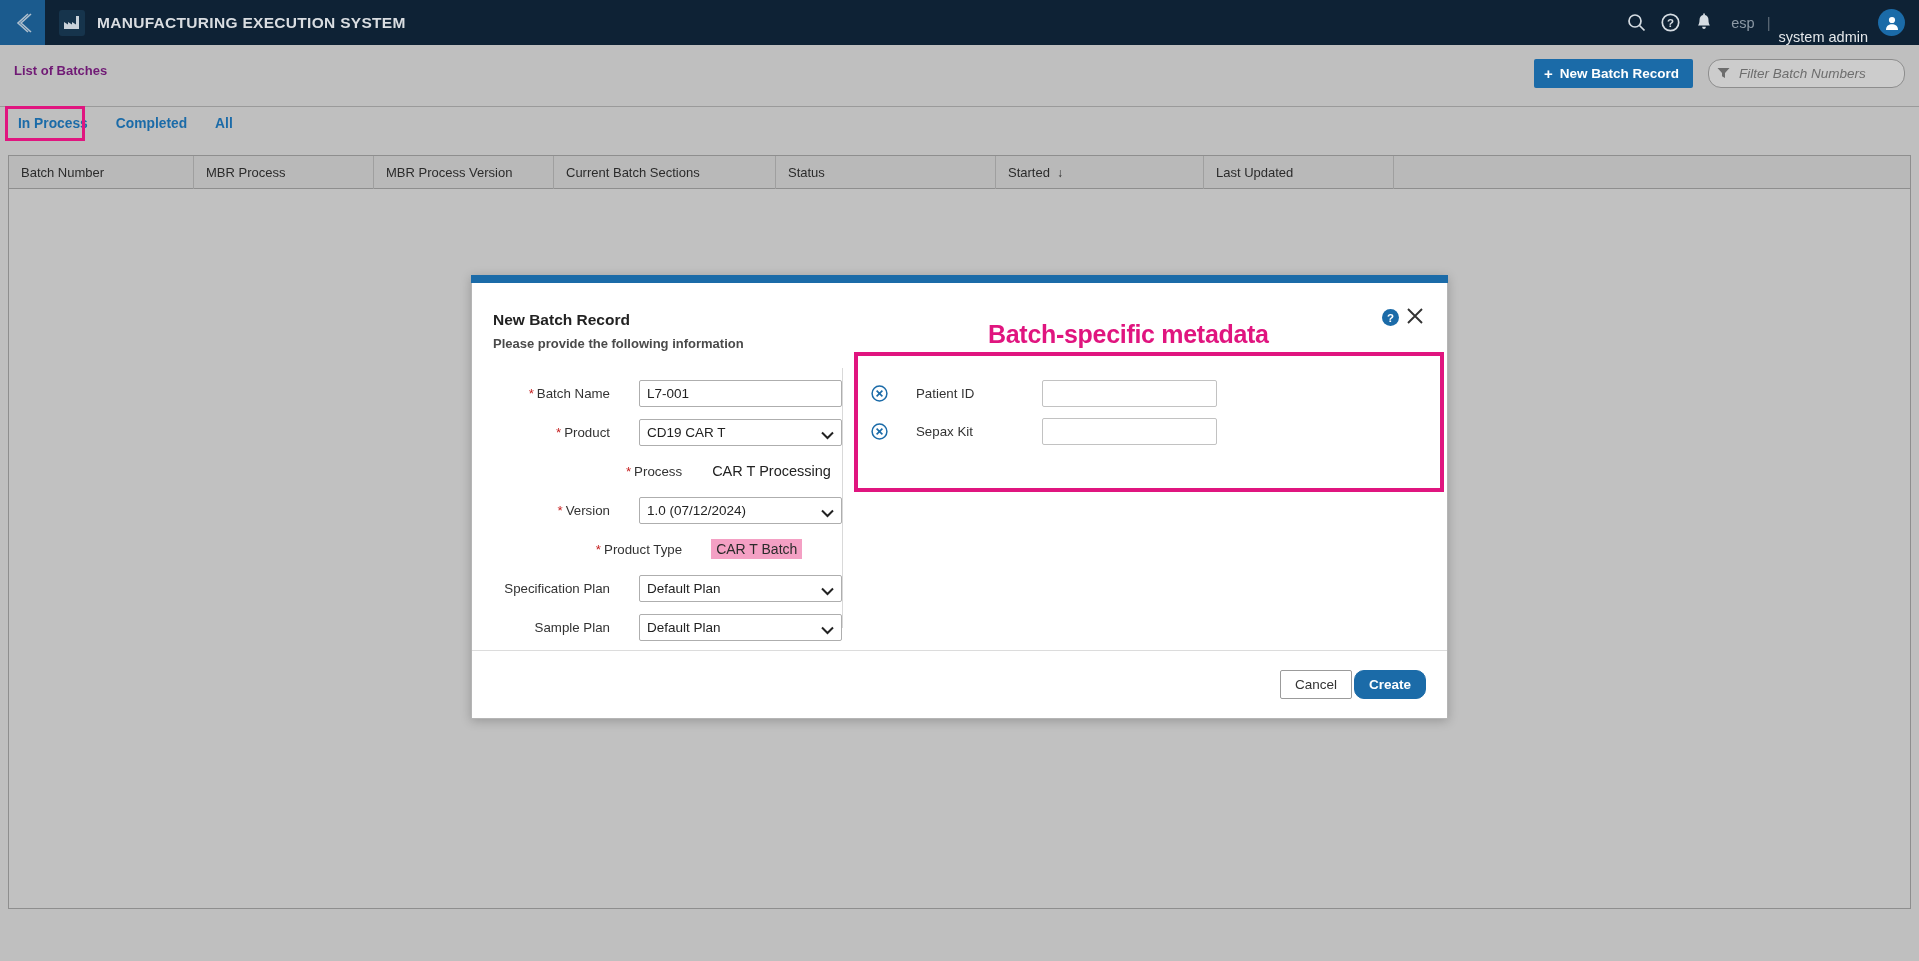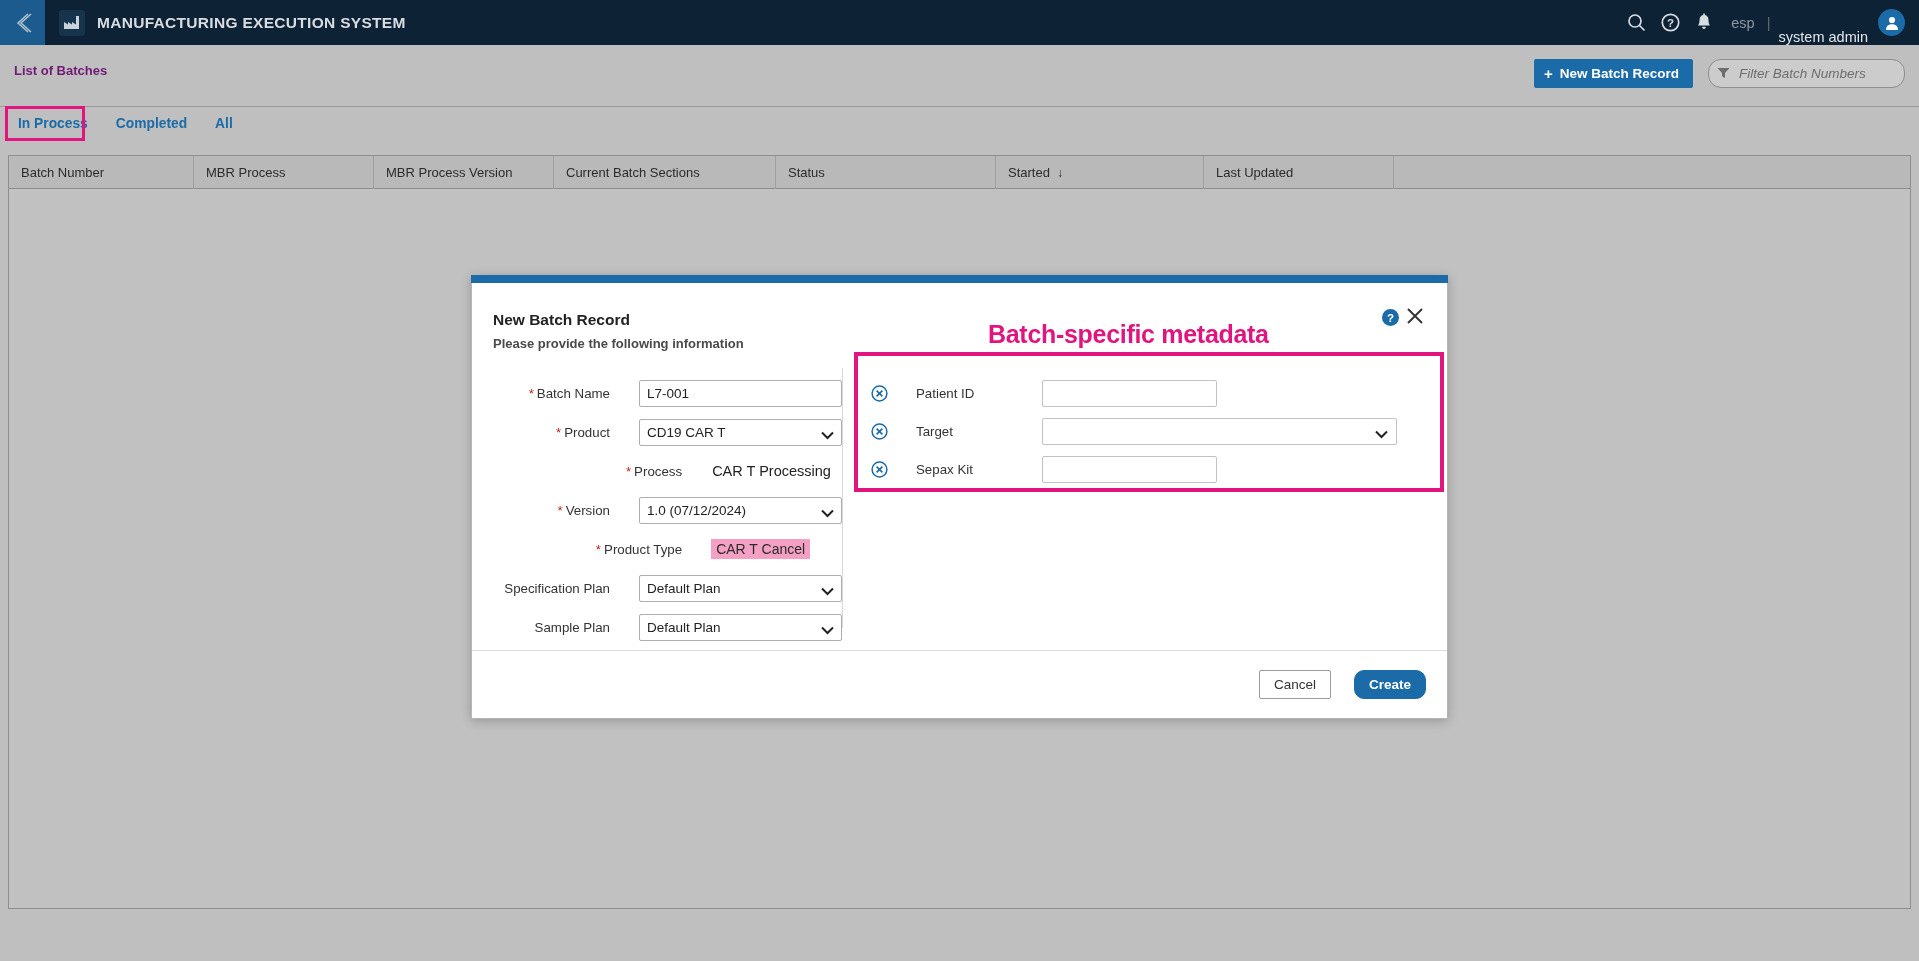--- a/index.html
+++ b/index.html
@@ -293,21 +293,21 @@
   }
   .msel-wrap .chev { position: absolute; right: 9px; top: 7px; pointer-events: none; }
 
   
   .modal-footer {
     position: absolute; left: 0; bottom: 0;
     width: 100%; height: 68px;
     border-top: 1px solid #dcdcdc;
     display: flex; align-items: center; justify-content: flex-end;
     padding-right: 21px;
-    gap: 23px;
+    gap: 2px;
   }
   .btn-cancel {
     height: 29px; padding: 0 14px;
     background: #ffffff;
     border: 1px solid #9b9b9b;
     border-radius: 2px;
     font-size: 13.5px; color: #333;
     font-family: "Liberation Sans", sans-serif;
     cursor: pointer;
   }
@@ -488,21 +488,21 @@
             </span>
           </div>
         </div>
       </div>
 
       <div class="frow">
         <div class="flabel">
           <span class="req">*</span><span>Product Type</span>
         </div>
         <div class="fctl">
-          <span class="fhighlight">CAR T Cancel</span>
+          <span class="fhighlight">CAR T Batch</span>
         </div>
       </div>
 
       <div class="frow">
         <div class="flabel">
           <span>Specification Plan</span>
         </div>
         <div class="fctl">
           <div class="selwrap">
             <select class="fsel">
@@ -542,47 +542,28 @@
         <div class="del-icon">
           <svg width="17" height="17" viewBox="0 0 17 17">
             <circle cx="8.5" cy="8.5" r="7.4" fill="none" stroke="#1b6ba8" stroke-width="1.5"></circle>
             <path d="M5.6 5.6 L11.4 11.4 M11.4 5.6 L5.6 11.4" stroke="#1b6ba8" stroke-width="1.6"></path>
           </svg>
         </div>
         <div class="mlabel">Patient ID</div>
         <input class="mtext" type="text" value="" style="">
       </div>
 
+
       <div class="mrow">
         <div class="del-icon">
           <svg width="17" height="17" viewBox="0 0 17 17">
             <circle cx="8.5" cy="8.5" r="7.4" fill="none" stroke="#1b6ba8" stroke-width="1.5"></circle>
             <path d="M5.6 5.6 L11.4 11.4 M11.4 5.6 L5.6 11.4" stroke="#1b6ba8" stroke-width="1.6"></path>
           </svg>
         </div>
-        <div class="mlabel">Target</div>
-        <div class="msel-wrap">
-          <select class="msel">
-            <option></option>
-          </select>
-          <span class="chev">
-            <svg width="13" height="9" viewBox="0 0 13 9">
-                <path d="M1 1.5 L6.5 7 L12 1.5" fill="none" stroke="#222" stroke-width="2"></path>
-              </svg>
-          </span>
-        </div>
-      </div>
-
-      <div class="mrow">
-        <div class="del-icon">
-          <svg width="17" height="17" viewBox="0 0 17 17">
-            <circle cx="8.5" cy="8.5" r="7.4" fill="none" stroke="#1b6ba8" stroke-width="1.5"></circle>
-            <path d="M5.6 5.6 L11.4 11.4 M11.4 5.6 L5.6 11.4" stroke="#1b6ba8" stroke-width="1.6"></path>
-          </svg>
-        </div>
         <div class="mlabel">Sepax Kit</div>
         <input class="mtext" type="text" value="" style="">
       </div>
     </div>
 
     <div class="modal-footer">
       <button class="btn-cancel">Cancel</button>
       <button class="btn-create">Create</button>
     </div>
   </div>

